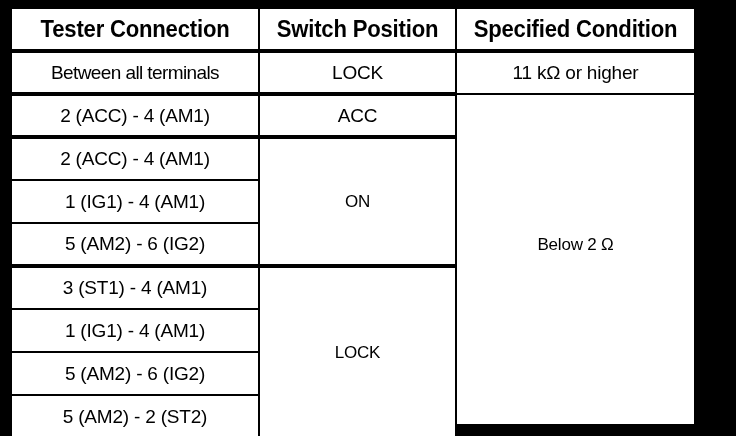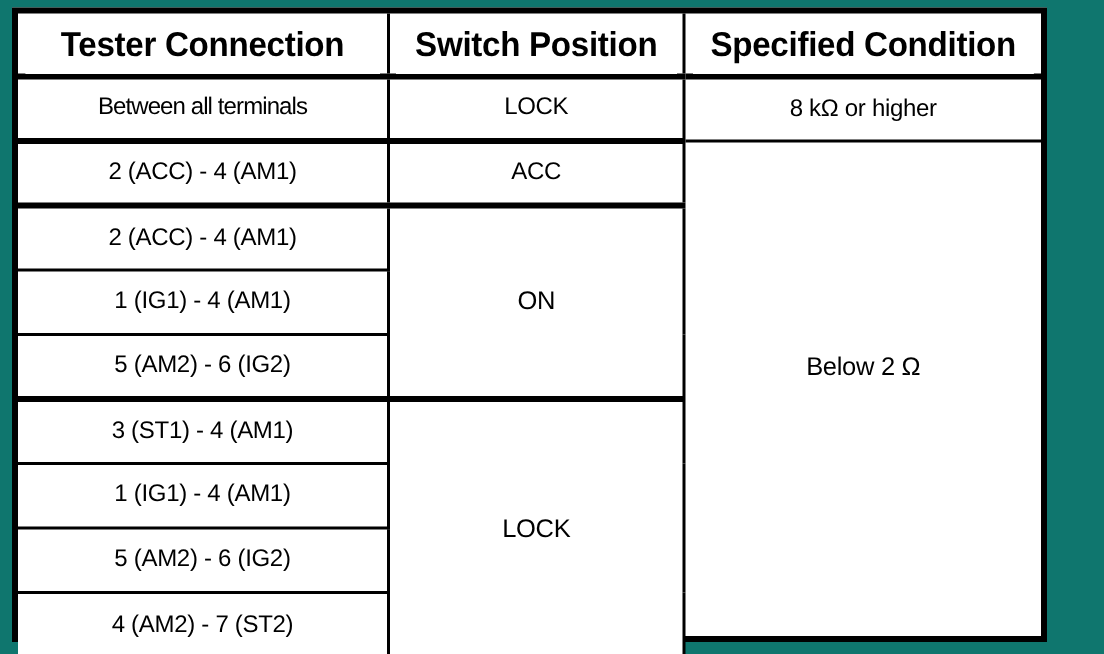--- a/index.html
+++ b/index.html
@@ -14,21 +14,21 @@
     overflow: hidden;
     font-family: "Liberation Sans", "DejaVu Sans", sans-serif;
     color: #000000;
     -webkit-font-smoothing: none;
   }
 
   #page {
     position: relative;
     width: 736px;
     height: 436px;
-    background: #0f766e;
+    background: #000000;
   }
 
   
   .spec-table {
     position: absolute;
     left: 8px;
     top: 5px;
     width: 690px;
     height: 423px;
     box-sizing: border-box;
@@ -81,21 +81,21 @@
     display: inline-block;
     font-weight: bold;
     font-size: 23px;
     letter-spacing: -0.2px;
   }
 
   .body-row { height: 43px; }
 
   .cell-txt {
     display: inline-block;
-    font-size: 16px;
+    font-size: 19px;
     letter-spacing: -0.2px;
     white-space: nowrap;
   }
 
   .cell-txt.tight {
     letter-spacing: -0.6px;
   }
 
   .merged-txt {
     display: inline-block;
@@ -131,21 +131,21 @@
         </tr>
 
         <tr class="body-row">
           <td class="vsep-right hline-thick">
             <span class="cell-txt tight">Between all terminals</span>
           </td>
           <td class="vsep-right hline-thick">
             <span class="cell-txt">LOCK</span>
           </td>
           <td class="hline-thin">
-            <span class="cell-txt">8 kΩ or higher</span>
+            <span class="cell-txt">11 kΩ or higher</span>
           </td>
         </tr>
 
         <tr class="body-row">
           <td class="vsep-right hline-thick">
             <span class="cell-txt">2 (ACC) - 4 (AM1)</span>
           </td>
           <td class="vsep-right hline-thick">
             <span class="cell-txt">ACC</span>
           </td>
@@ -192,21 +192,21 @@
         </tr>
 
         <tr class="body-row">
           <td class="vsep-right hline-thin">
             <span class="cell-txt">5 (AM2) - 6 (IG2)</span>
           </td>
         </tr>
 
         <tr class="body-row">
           <td class="vsep-right">
-            <span class="cell-txt">4 (AM2) - 7 (ST2)</span>
+            <span class="cell-txt">5 (AM2) - 2 (ST2)</span>
           </td>
         </tr>
 
       </tbody>
     </table>
   </div>
 
 </div>
 
 </body></html>

